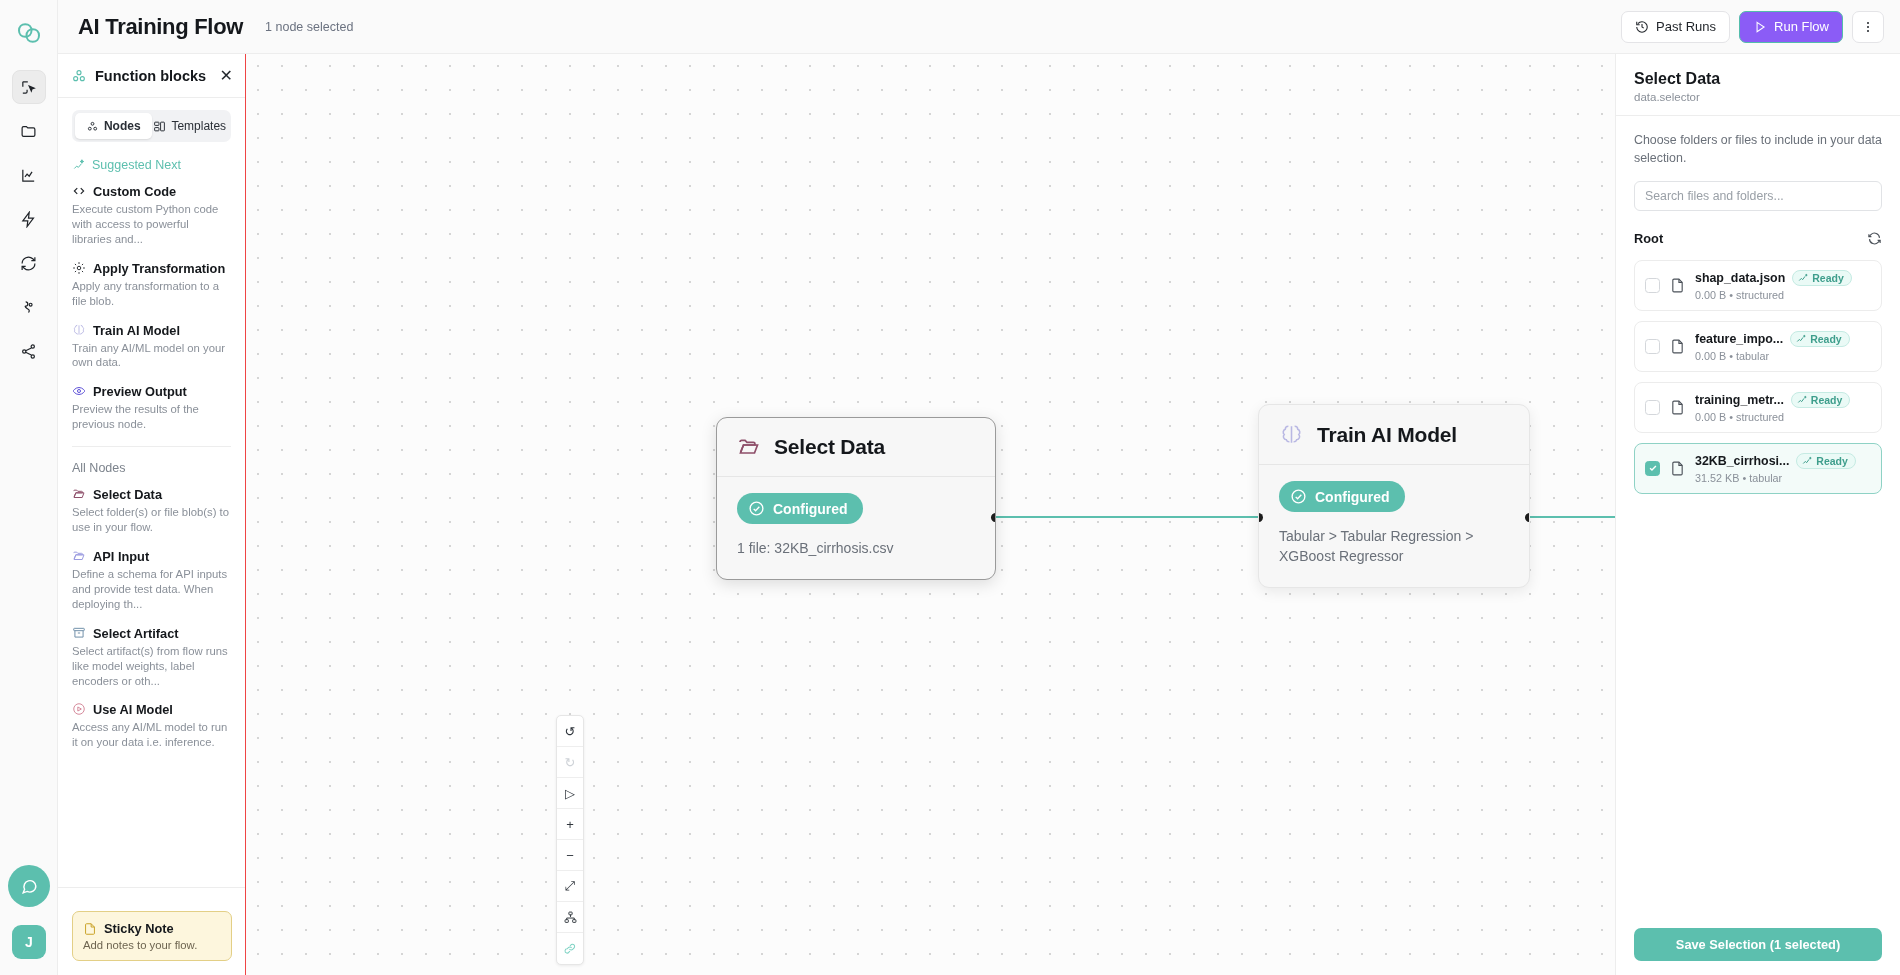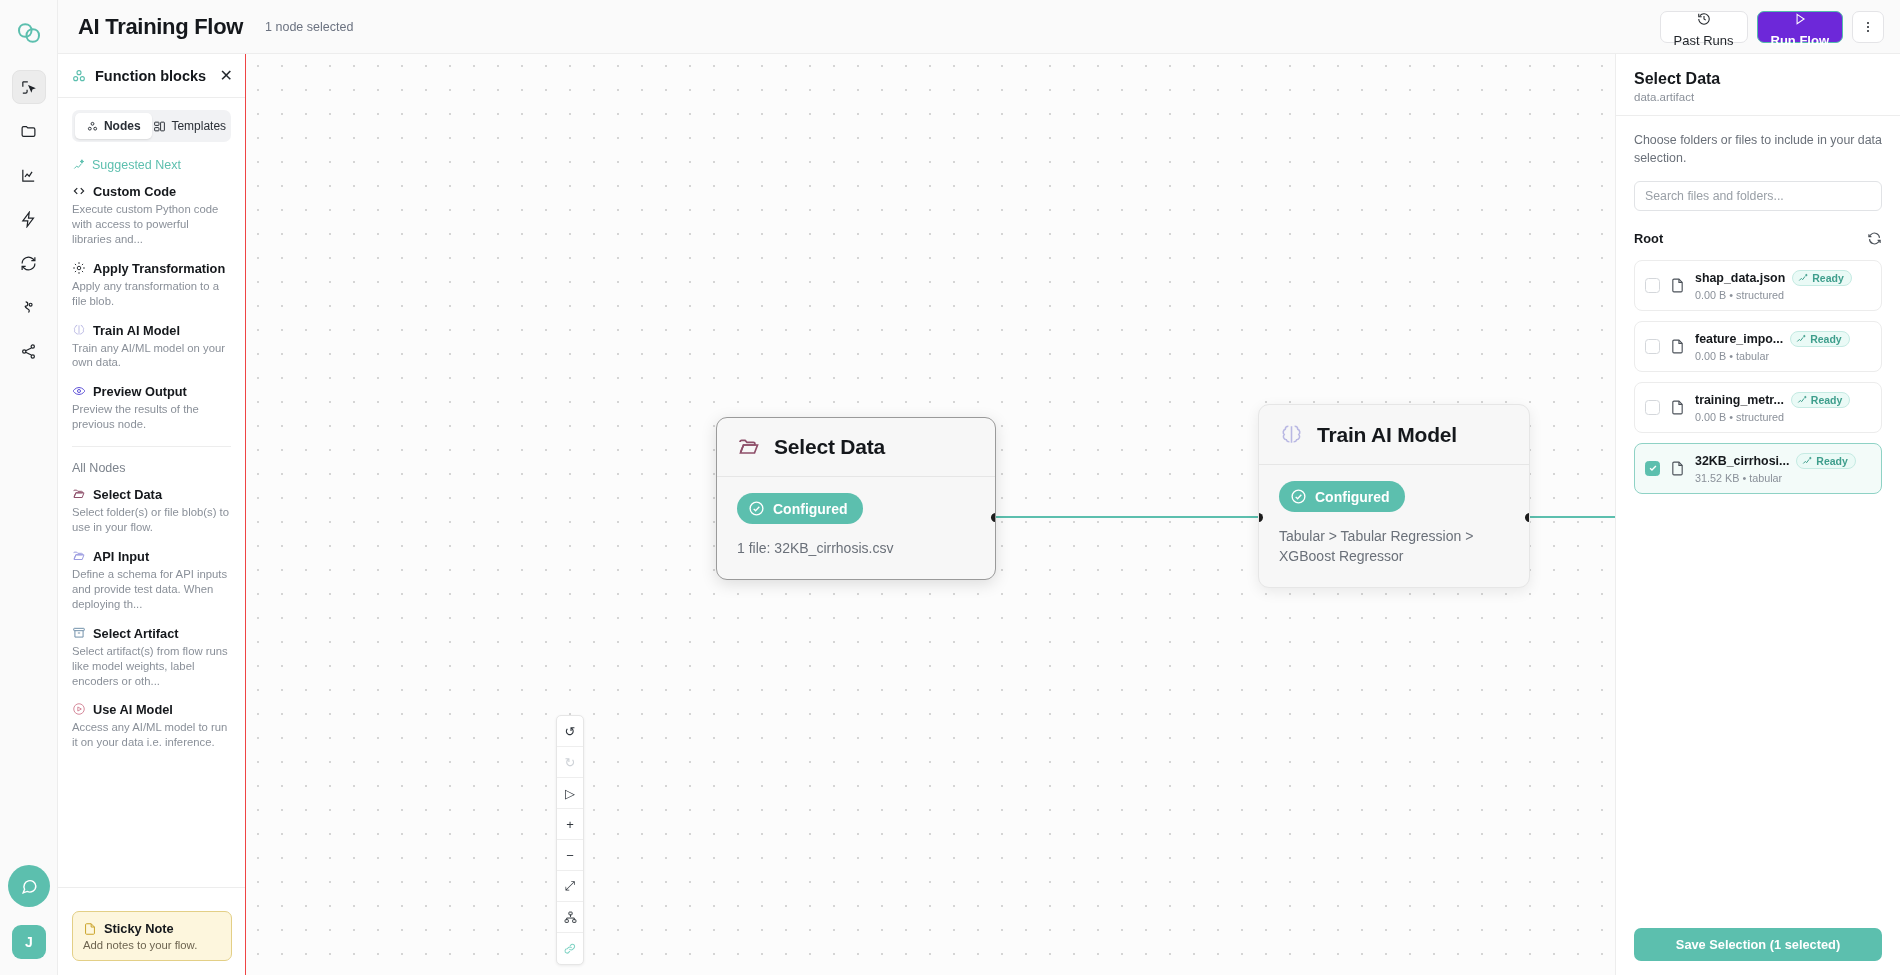--- a/index.html
+++ b/index.html
@@ -51,23 +51,23 @@
     border-bottom: 1px solid #ededed;
     display: flex; align-items: center; padding: 0 16px 0 20px;
   }
   .flow-title { font-size: 22px; font-weight: bold; color: #15181c; letter-spacing: -0.3px; }
   .node-selected { margin-left: 22px; font-size: 12.5px; color: #6b7280; }
   .topbar-right { margin-left: auto; display: flex; align-items: center; gap: 9px; }
   .btn {
     display: inline-flex; align-items: center; gap: 7px;
     height: 32px; padding: 0 13px; border-radius: 7px;
     font-size: 13px; cursor: pointer; border: 1px solid #e4e4e7; background: #fff;
-    color: #1f2328; white-space: nowrap; flex-direction: column;
-  }
-  .btn.primary { background: #6d28d9; border-color: #53bdab; color: #fff; font-weight: bold; }
+    color: #1f2328; white-space: nowrap;
+  }
+  .btn.primary { background: #8b5cf6; border-color: #53bdab; color: #fff; font-weight: normal; }
   .btn.icon-only { width: 32px; padding: 0; justify-content: center; }
 
   
   .below { flex: 1; display: flex; min-height: 0; }
 
   
   .fpanel {
     width: 188px; flex: 0 0 188px;
     background: #ffffff;
     border-right: 1px solid #ef4444;
@@ -613,21 +613,21 @@
           <div class="mm-node" style="left:51px; top:28px; width:22px; height:17px;"></div>
           <div class="mm-node" style="left:86px; top:29px; width:22px; height:15px;"></div>
         </div>
       </div>
     </div>
   </div>
 
   <div class="rpanel" style="position:absolute; right:0; top:54px;">
     <div class="rp-head">
       <div class="rp-title">Select Data</div>
-      <div class="rp-sub">data.artifact</div>
+      <div class="rp-sub">data.selector</div>
     </div>
     <div class="rp-body">
       <div class="rp-desc">Choose folders or files to include in your data selection.</div>
       <input class="rp-search" placeholder="Search files and folders..." style="">
       <div class="rp-rootrow">
         <span class="rp-root">Root</span>
         <span class="rp-refresh">
           <svg width="15" height="15" viewBox="0 0 24 24" fill="none" stroke="currentColor" stroke-width="1.8">
             <path d="M20 11a8 8 0 00-13.7-5.3L3 9"></path>
               <path d="M4 13a8 8 0 0013.7 5.3L21 15"></path>

